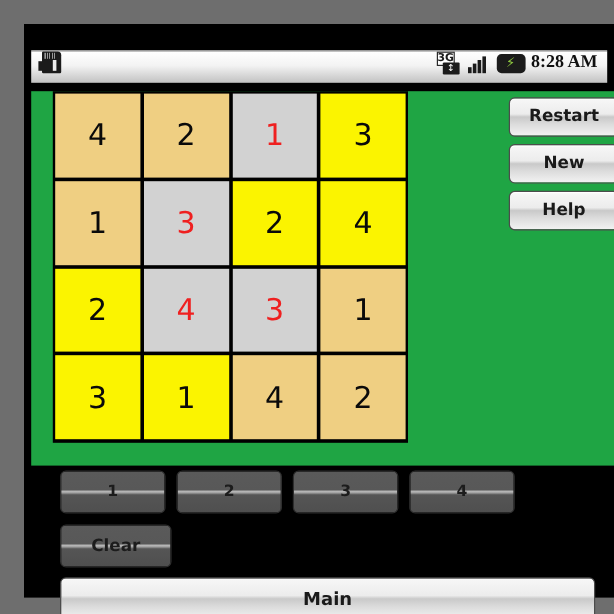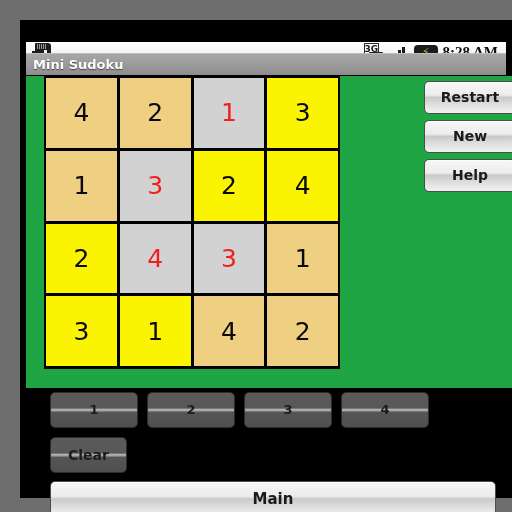--- a/index.html
+++ b/index.html
@@ -178,21 +178,21 @@
     background: linear-gradient(to bottom,
                 #5a5a5a 0%, #585858 44%, #b9b9b9 49%, #9f9f9f 52%, #555555 57%, #4f4f4f 100%);
     text-align: center;
     cursor: default;
   }
   #number-row .btn-disabled {
     width: 88px; height: 36px; line-height: 34px; font-size: 13px;
   }
   #clear-button {
     position: absolute; left: 30px; top: 417px;
-    width: 77px; height: 36px; line-height: 34px; font-size: 14px;
+    width: 93px; height: 36px; line-height: 34px; font-size: 14px;
   }
 
   
   #main-button {
     position: absolute; left: 30px; top: 461px;
     width: 446px; height: 36px; line-height: 34px; font-size: 15px;
   }
 </style>
 </head>
 <body>
@@ -218,23 +218,20 @@
             <span></span>
             <span></span>
         </div>
         <div class="icon-battery">
           <span class="bolt">⚡</span>
         </div>
         <div id="clock">8:28 AM</div>
       </div>
     </div>
 
-    <div id="title-bar">
-      <div id="title-text">Mini Sudoku</div>
-    </div>
 
     <div id="game-area">
       <div id="green-panel"></div>
 
       <div id="sudoku-grid">
 
       <div class="cell tan">
             <span class="val black">4</span>
           </div>
           <div class="cell tan">

